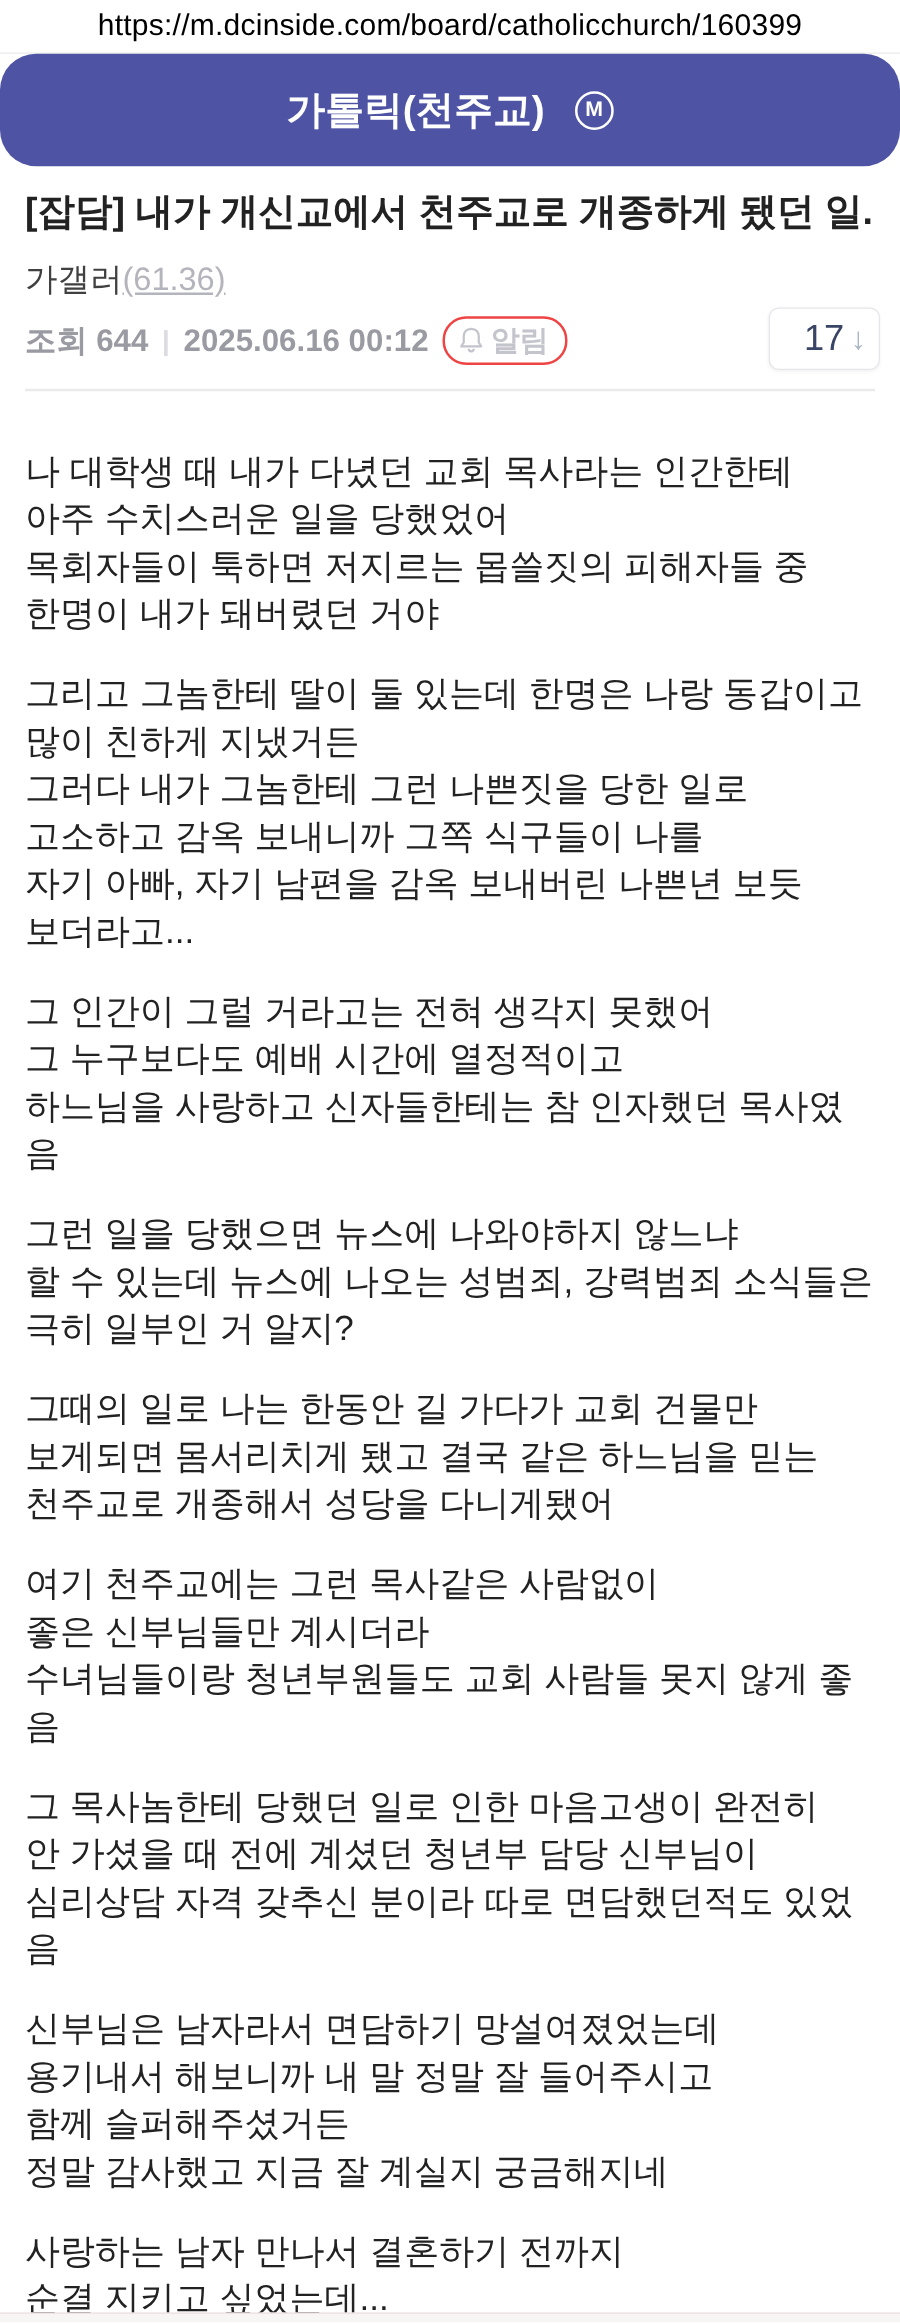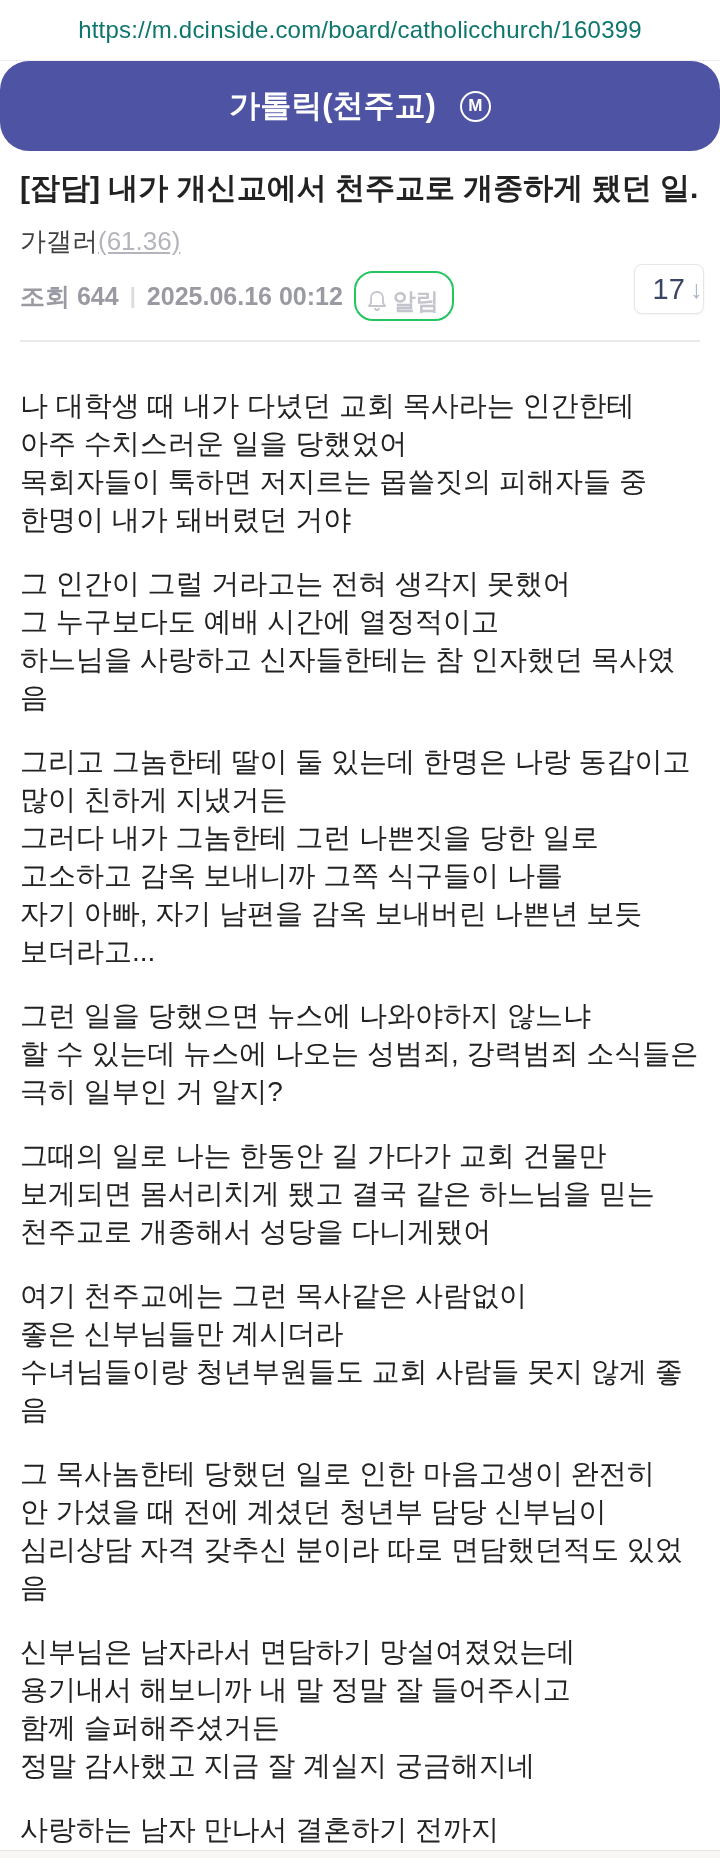--- a/index.html
+++ b/index.html
@@ -7,27 +7,27 @@
   body {
     height: 1858px;
     position: relative;
     background: #ffffff;
     font-family: "Liberation Sans", sans-serif;
     overflow: hidden;
   }
 
   
   .url-bar {
-    height: 61px;
+    height: 43px;
     display: flex;
     align-items: center;
     justify-content: center;
     background: #ffffff;
     border-bottom: 1px solid #ececec;
-    color: #0f766e;
+    color: #000000;
     font-size: 24px;
     letter-spacing: 0.2px;
   }
 
   
   .app-header {
     height: 90px;
     background: #4e54a3;
     display: flex;
     align-items: center;
@@ -74,32 +74,32 @@
     color: #9a9aa2;
     font-size: 25px;
     line-height: 32px;
     font-weight: bold;
   }
   .stat-sep { color: #dcdce0; font-size: 22px; }
   .alarm-pill {
     display: inline-flex;
     align-items: center;
     gap: 6px;
-    border: 2px solid #22c55e;
+    border: 2px solid #ef4444;
     border-radius: 19px;
-    padding: 12px 13px 2px 11px;
+    padding: 1px 13px 2px 11px;
     color: #c4c4cc;
     font-size: 23px;
     background: #fff;
   }
   .recommend-btn {
     position: absolute;
     right: 16px;
     top: 113px;
-    width: 70px;
+    width: 89px;
     height: 50px;
     background: #ffffff;
     border: 1px solid #e6e6ea;
     border-radius: 8px;
     box-shadow: 0 1px 3px rgba(0,0,0,0.05);
     display: flex;
     align-items: center;
     justify-content: center;
     gap: 5px;
     padding-left: 17px;
@@ -165,29 +165,29 @@
   </div>
 
   <div class="divider"></div>
 </div>
 
 <div class="post-body">
   <p>나 대학생 때 내가 다녔던 교회 목사라는 인간한테
 아주 수치스러운 일을 당했었어
 목회자들이 툭하면 저지르는 몹쓸짓의 피해자들 중
 한명이 내가 돼버렸던 거야</p>
-  <p>그 인간이 그럴 거라고는 전혀 생각지 못했어
-그 누구보다도 예배 시간에 열정적이고
-하느님을 사랑하고 신자들한테는 참 인자했던 목사였음</p>
   <p>그리고 그놈한테 딸이 둘 있는데 한명은 나랑 동갑이고
 많이 친하게 지냈거든
 그러다 내가 그놈한테 그런 나쁜짓을 당한 일로
 고소하고 감옥 보내니까 그쪽 식구들이 나를
 자기 아빠, 자기 남편을 감옥 보내버린 나쁜년 보듯
 보더라고...</p>
+  <p>그 인간이 그럴 거라고는 전혀 생각지 못했어
+그 누구보다도 예배 시간에 열정적이고
+하느님을 사랑하고 신자들한테는 참 인자했던 목사였음</p>
   <p>그런 일을 당했으면 뉴스에 나와야하지 않느냐
 할 수 있는데 뉴스에 나오는 성범죄, 강력범죄 소식들은
 극히 일부인 거 알지?</p>
   <p>그때의 일로 나는 한동안 길 가다가 교회 건물만
 보게되면 몸서리치게 됐고 결국 같은 하느님을 믿는
 천주교로 개종해서 성당을 다니게됐어</p>
   <p>여기 천주교에는 그런 목사같은 사람없이
 좋은 신부님들만 계시더라
 수녀님들이랑 청년부원들도 교회 사람들 못지 않게 좋음</p>
   <p>그 목사놈한테 당했던 일로 인한 마음고생이 완전히

